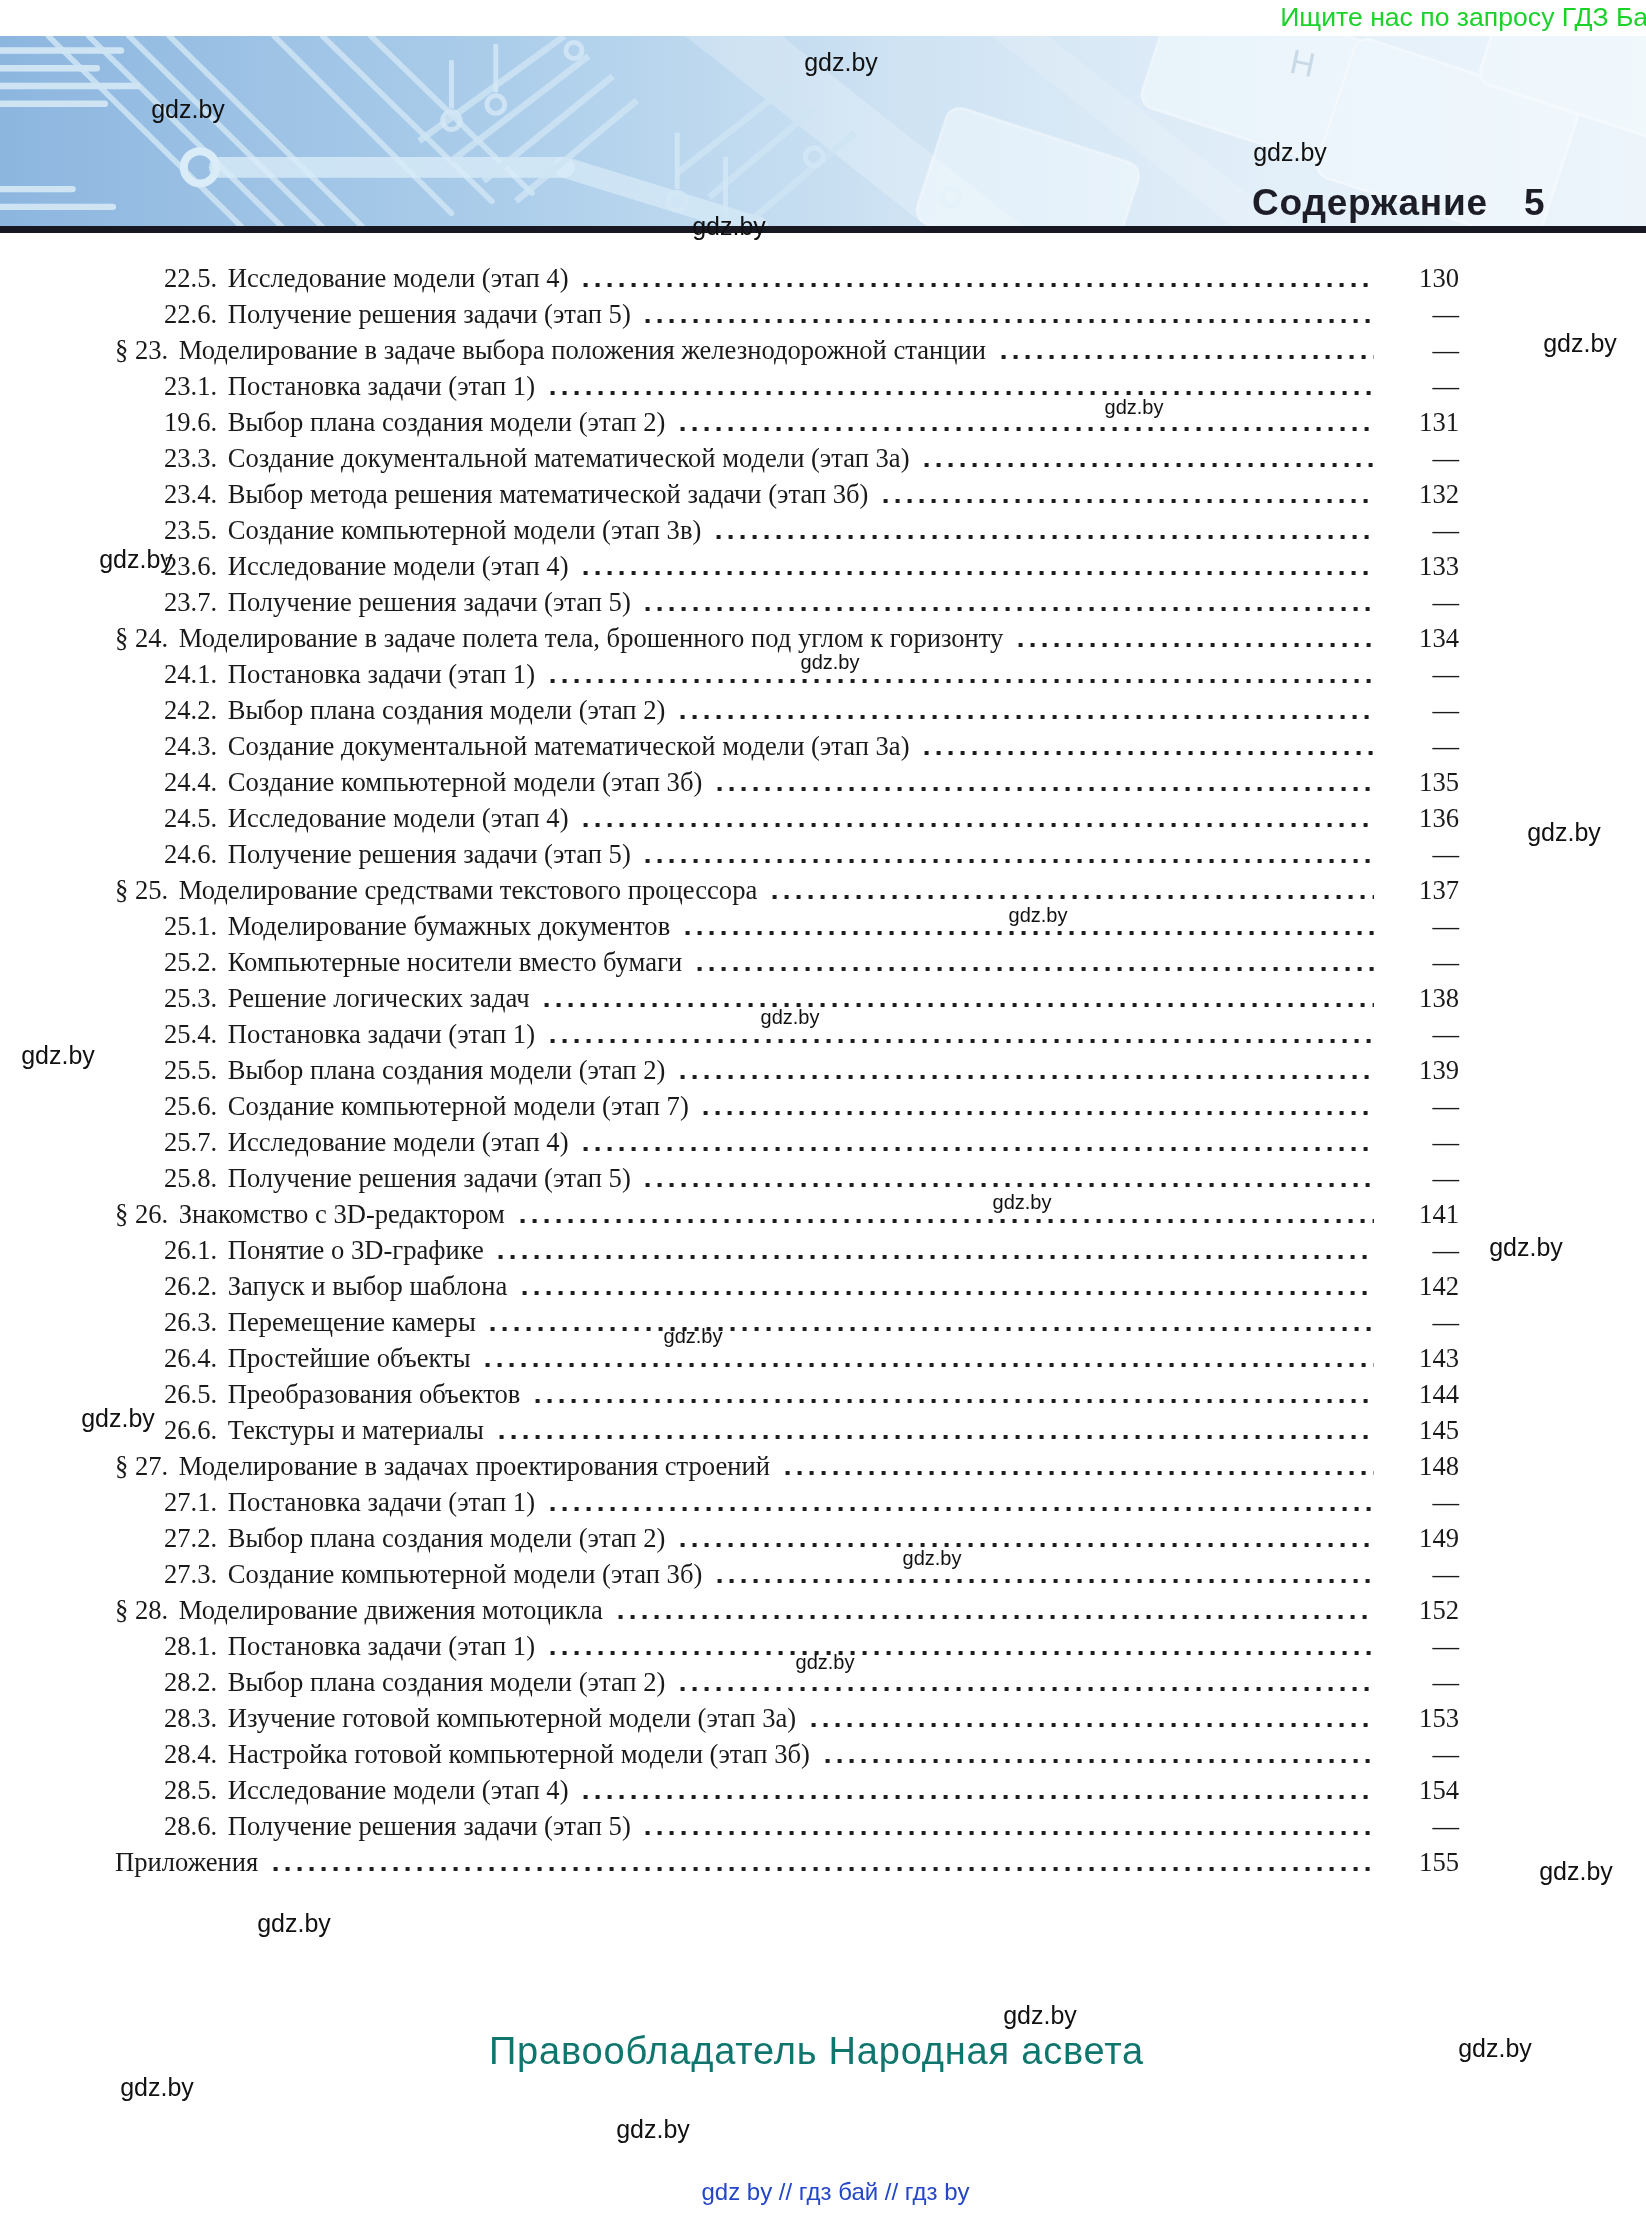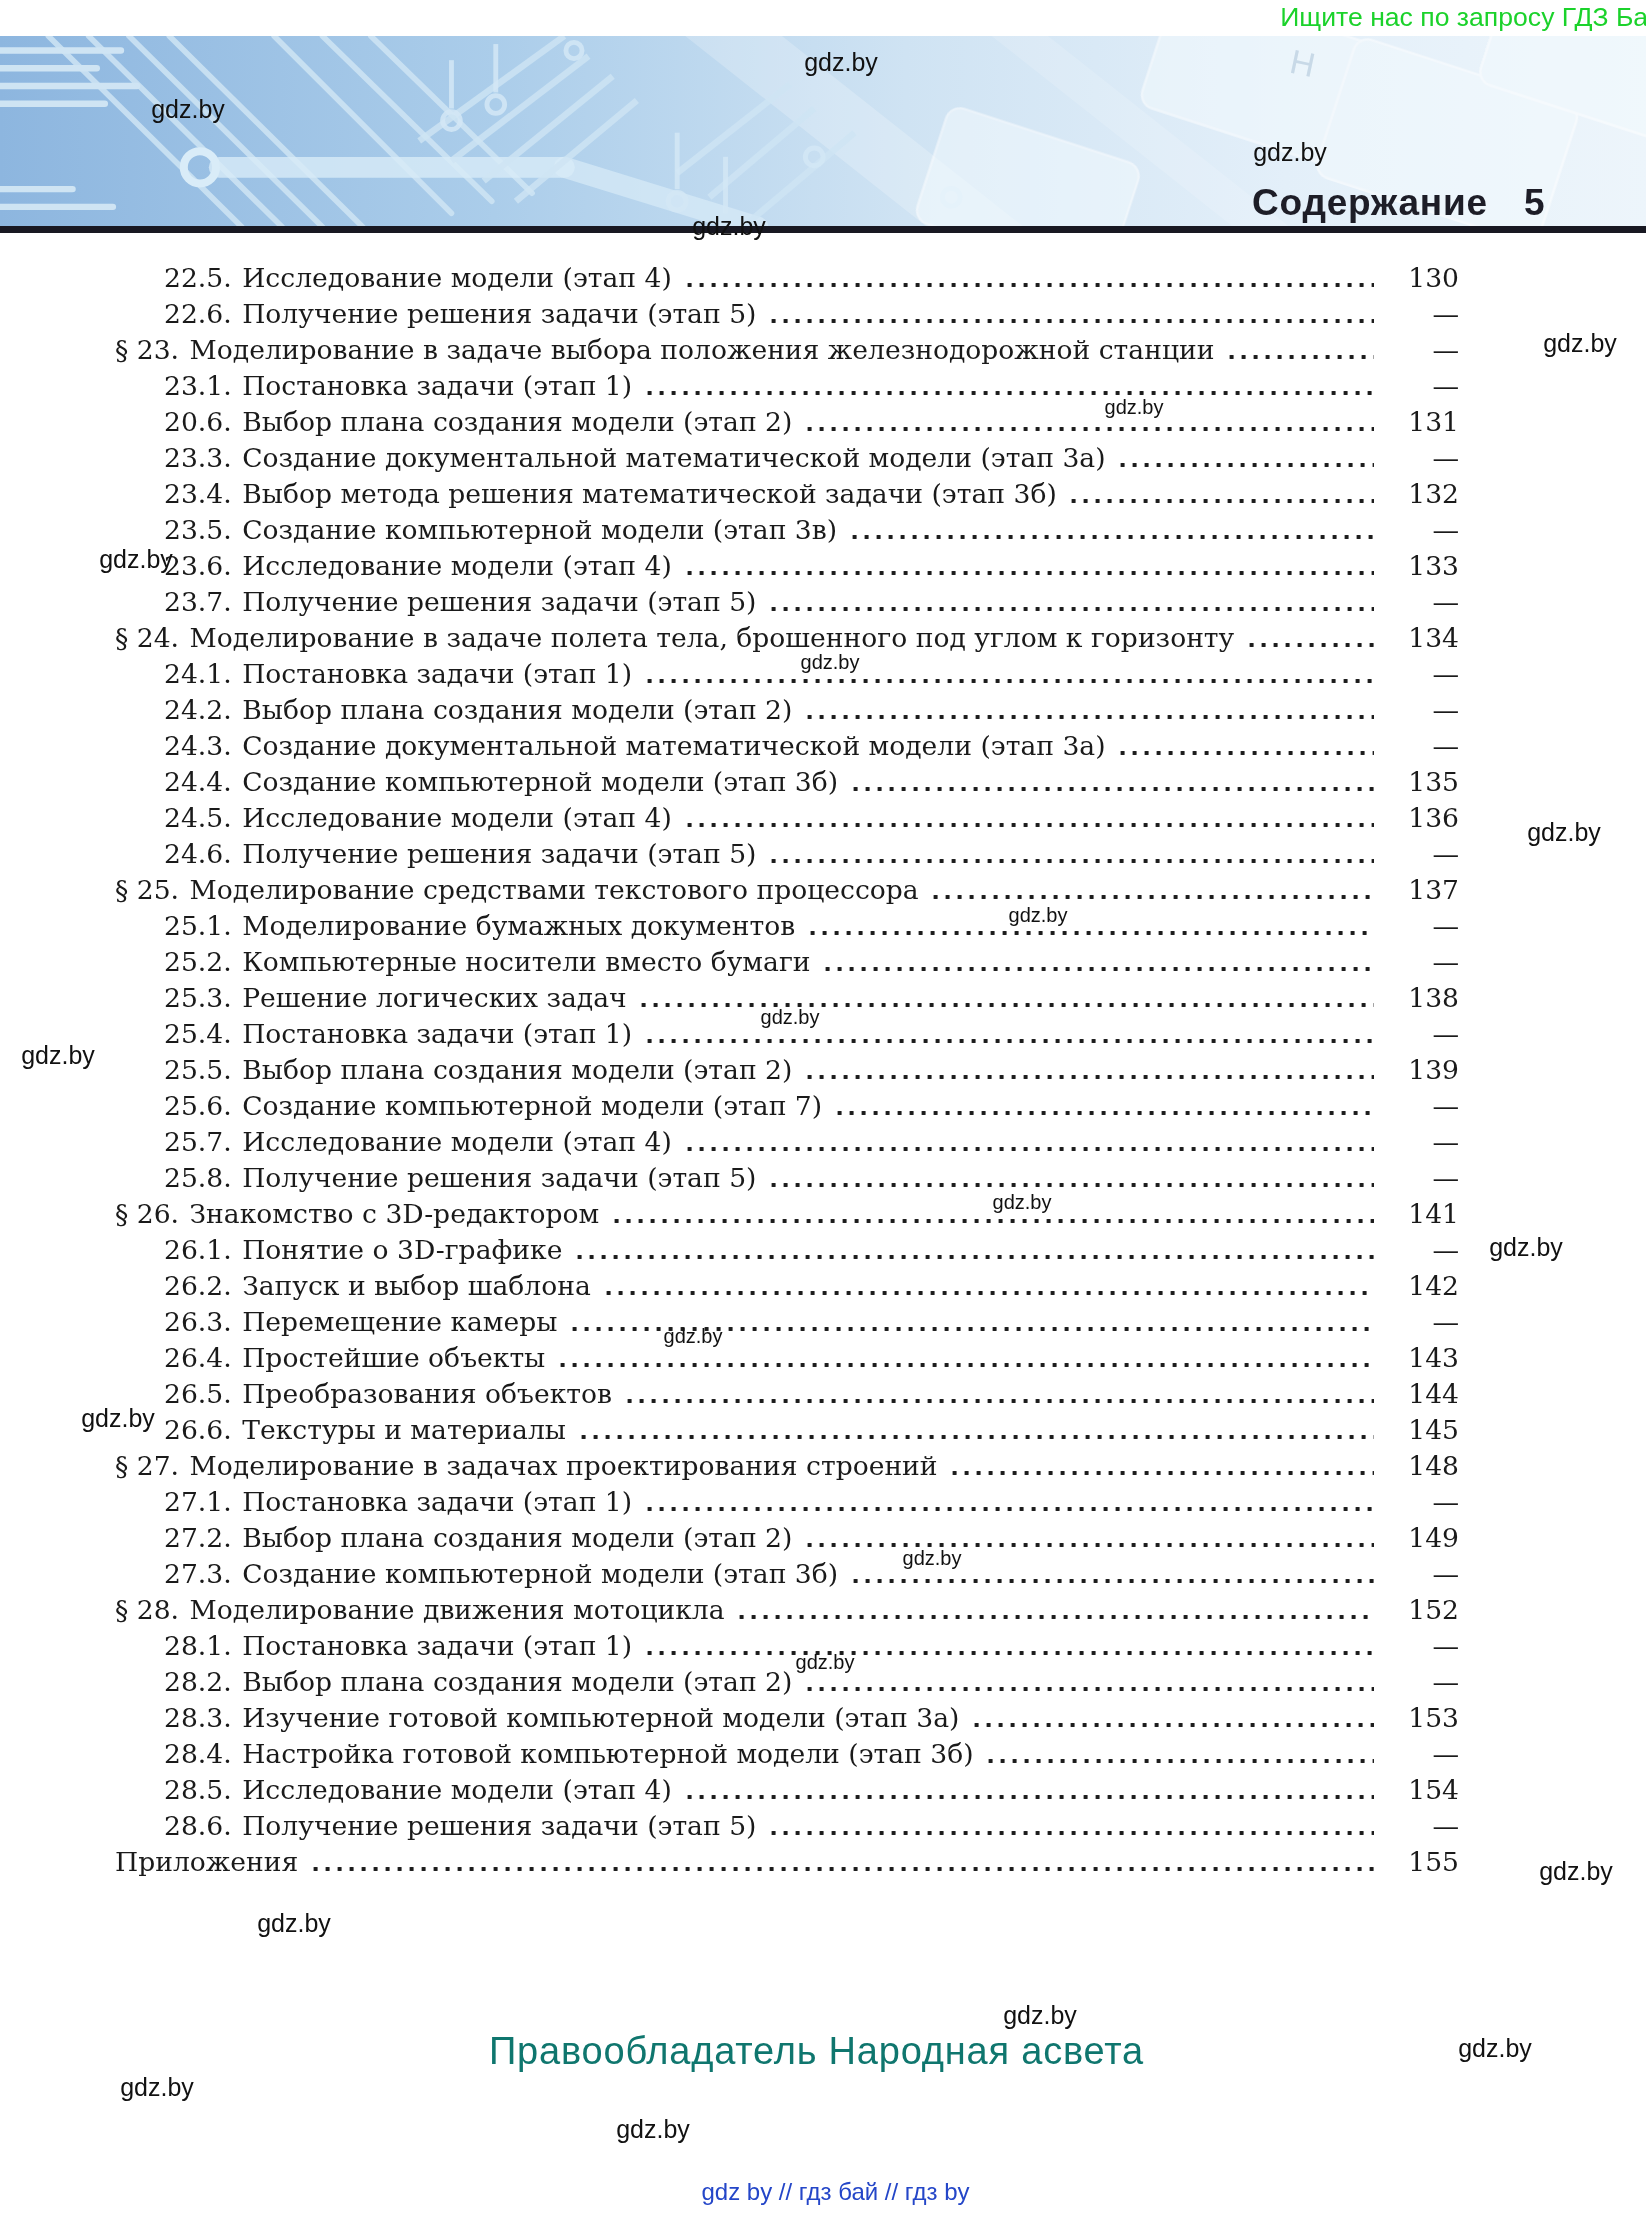--- a/index.html
+++ b/index.html
@@ -37,20 +37,21 @@
   }
   
   .toc{
     position:absolute;left:95px;top:260px;width:1364px;
     font-size:26.6px;
   }
   .toc-row{
     display:flex;align-items:flex-start;
     height:36px;line-height:36px;
     white-space:nowrap;
+    font-family:Liberation Serif, serif;
   }
   .toc-row.sub{padding-left:69px;}
   .toc-row.section{padding-left:20px;}
   .toc-row.root{padding-left:20px;}
   .toc-num{margin-right:10.5px;}
   .toc-leader{
     flex:1;min-width:22.6px;
     align-self:stretch;
     margin:0 8px 0 9.7px;
     background-image:radial-gradient(circle,#1c1c1c 2.1px,transparent 2.4px);
@@ -187,21 +188,21 @@
       <span class="toc-leader"></span>
       <span class="toc-page">—</span>
     </div>
     <div class="toc-row sub">
       <span class="toc-num">23.1.</span>
       <span class="toc-title">Постановка задачи (этап 1)</span>
       <span class="toc-leader"></span>
       <span class="toc-page">—</span>
     </div>
     <div class="toc-row sub">
-      <span class="toc-num">20.6.</span>
+      <span class="toc-num">19.6.</span>
       <span class="toc-title">Выбор плана создания модели (этап 2)</span>
       <span class="toc-leader"></span>
       <span class="toc-page">131</span>
     </div>
     <div class="toc-row sub">
       <span class="toc-num">23.3.</span>
       <span class="toc-title">Создание документальной математической модели (этап 3а)</span>
       <span class="toc-leader"></span>
       <span class="toc-page">—</span>
     </div>

